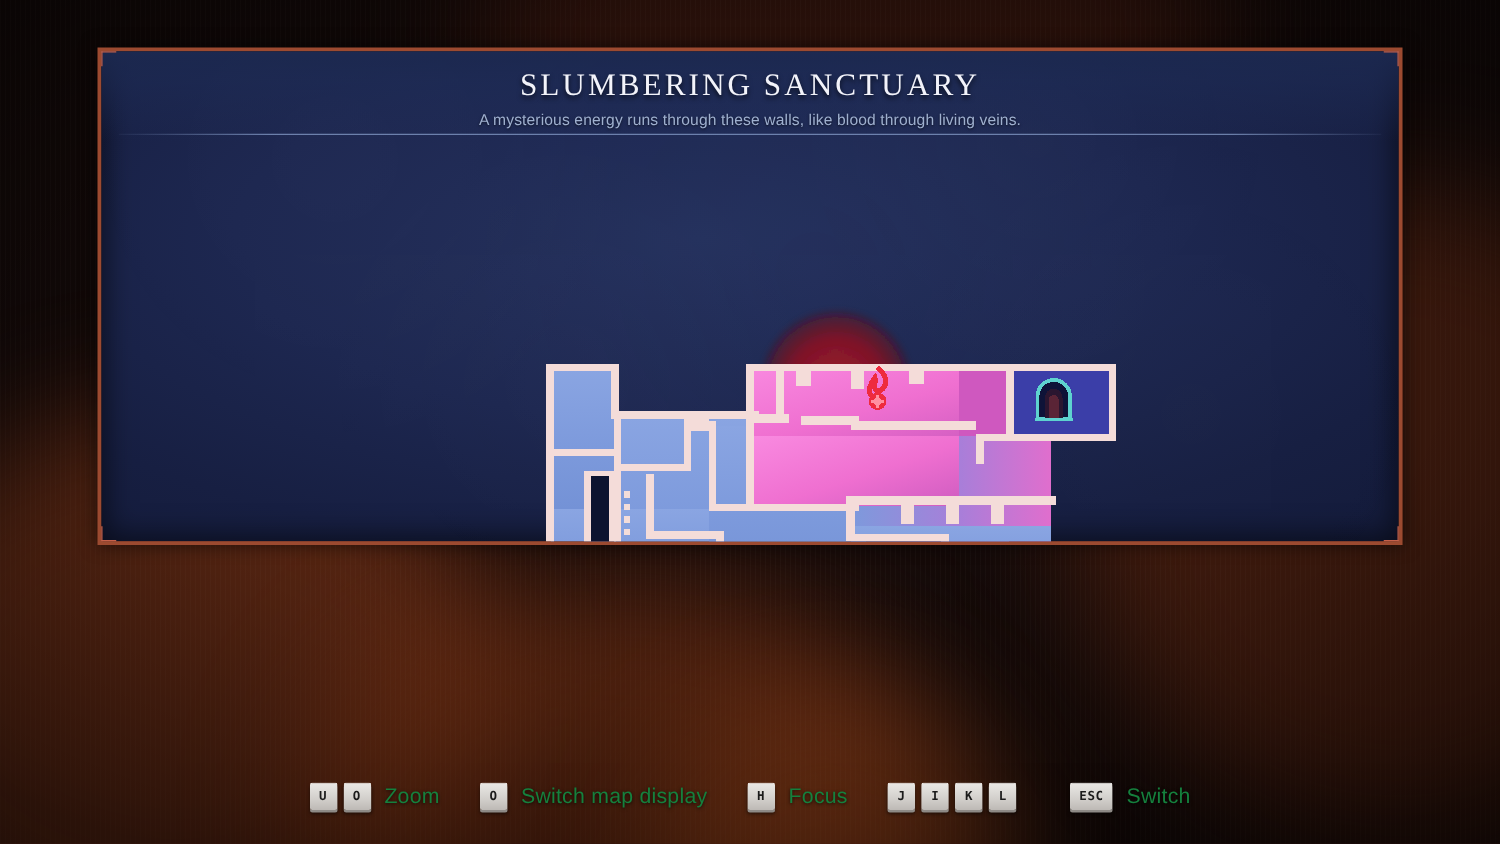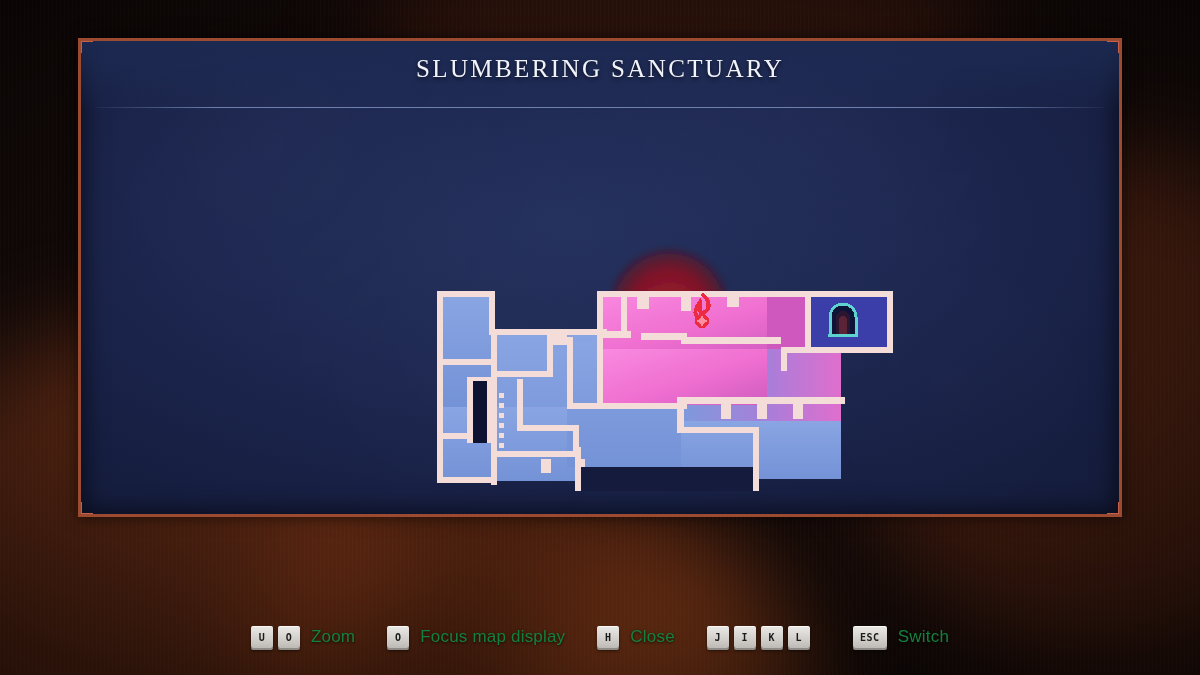--- a/index.html
+++ b/index.html
@@ -13,21 +13,21 @@
   
   #bg{position:absolute;inset:0;overflow:hidden;background:#140a09;}
   #bg .blob{position:absolute;border-radius:50%;filter:blur(48px);}
   #bg .vign{position:absolute;inset:0;
      background:radial-gradient(ellipse 75% 65% at 50% 45%,rgba(0,0,0,0) 35%,rgba(0,0,0,.55) 100%);}
   .scan{position:absolute;inset:0;
      background:repeating-linear-gradient(90deg,rgba(255,255,255,.022) 0 1px,rgba(0,0,0,0) 1px 4px);}
 
   
   #panel{
-    position:absolute;left:78px;top:38px;width:1044px;height:479px;
+    position:absolute;left:78px;top:38px;width:1044px;height:398px;
     box-sizing:border-box;
     border:3px solid #9c4a30;
     background:
       radial-gradient(ellipse 85% 90% at 46% 38%,#24305c 0%,#1d2750 42%,#171f42 72%,#131a38 100%);
     box-shadow:0 0 22px 4px rgba(0,0,0,.55) inset, 0 0 14px rgba(0,0,0,.6);
     overflow:hidden;
   }
   #panel .noise{position:absolute;inset:0;opacity:.5;
     background:
       radial-gradient(circle at 18% 22%,rgba(255,255,255,.028),transparent 26%),
@@ -237,20 +237,21 @@
         <path d="M0,30 L0,12 A13,13 0 0 1 26,12 L26,30 Z" fill="#0e1338" stroke="#5ed2cf" stroke-width="3"></path>
         <path d="M6,30 L6,13 A7,7 0 0 1 20,13 L20,30 Z" fill="#2a1630"></path>
         <path d="M9,30 L9,15 A4,4 0 0 1 17,15 L17,30 Z" fill="#5a2436"></path>
         <rect x="-2" y="29" width="30" height="3" fill="#5ed2cf"></rect>
       </g>
     </svg>
   </div>
 
   <div id="hdr">
     <h1 id="title">SLUMBERING SANCTUARY</h1>
+    <p id="subtitle">A mysterious energy runs through these walls, like blood through living veins.</p>
   </div>
   <div id="divider"></div>
 
   <div class="corner c-tl">
       <i class="h"></i>
       <i class="v"></i>
     </div>
   <div class="corner c-tr">
       <i class="h"></i>
       <i class="v"></i>
@@ -272,28 +273,28 @@
       <span class="key">U</span>
       <span class="key">O</span>
     </div>
     <span class="hint-label">Zoom</span>
   </div>
 
   <div class="hint">
     <div class="keys">
       <span class="key">O</span>
     </div>
-    <span class="hint-label">Focus map display</span>
+    <span class="hint-label">Switch map display</span>
   </div>
 
   <div class="hint">
     <div class="keys">
       <span class="key">H</span>
     </div>
-    <span class="hint-label">Close</span>
+    <span class="hint-label">Focus</span>
   </div>
 
   <div class="hint">
     <div class="keys">
       <span class="key">J</span>
       <span class="key">I</span>
       <span class="key">K</span>
       <span class="key">L</span>
     </div>
     <span class="hint-label"></span>

